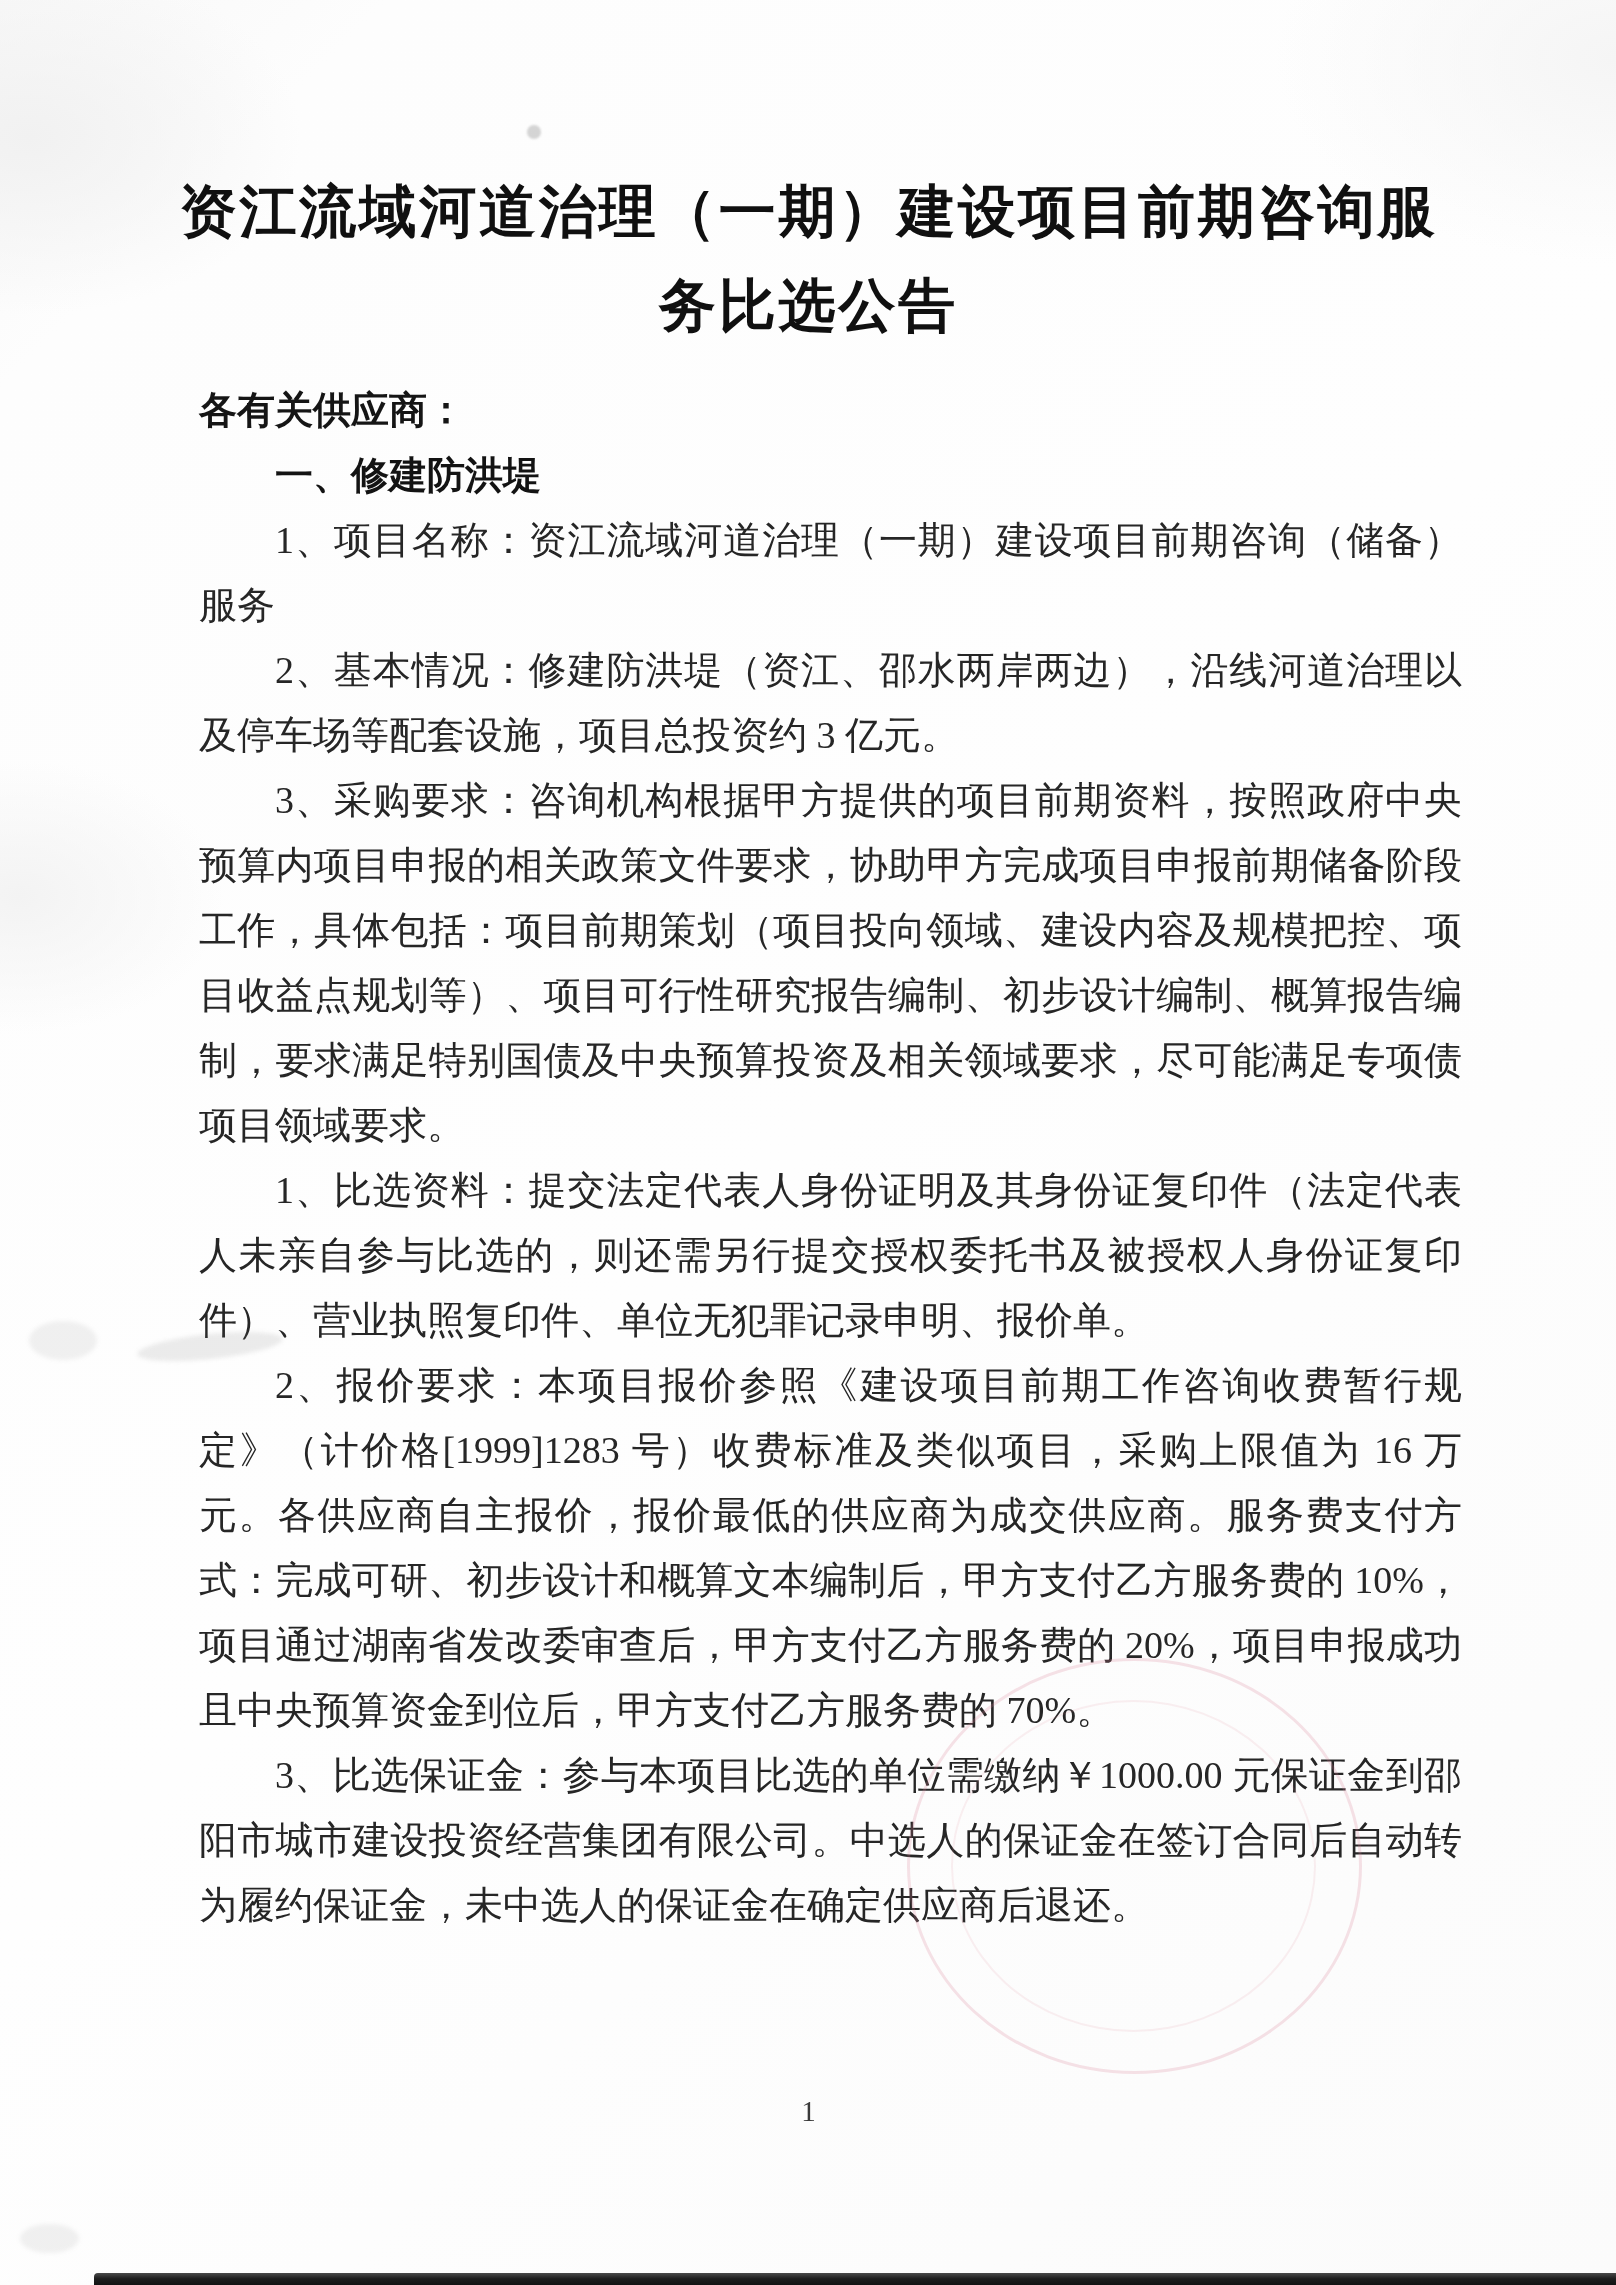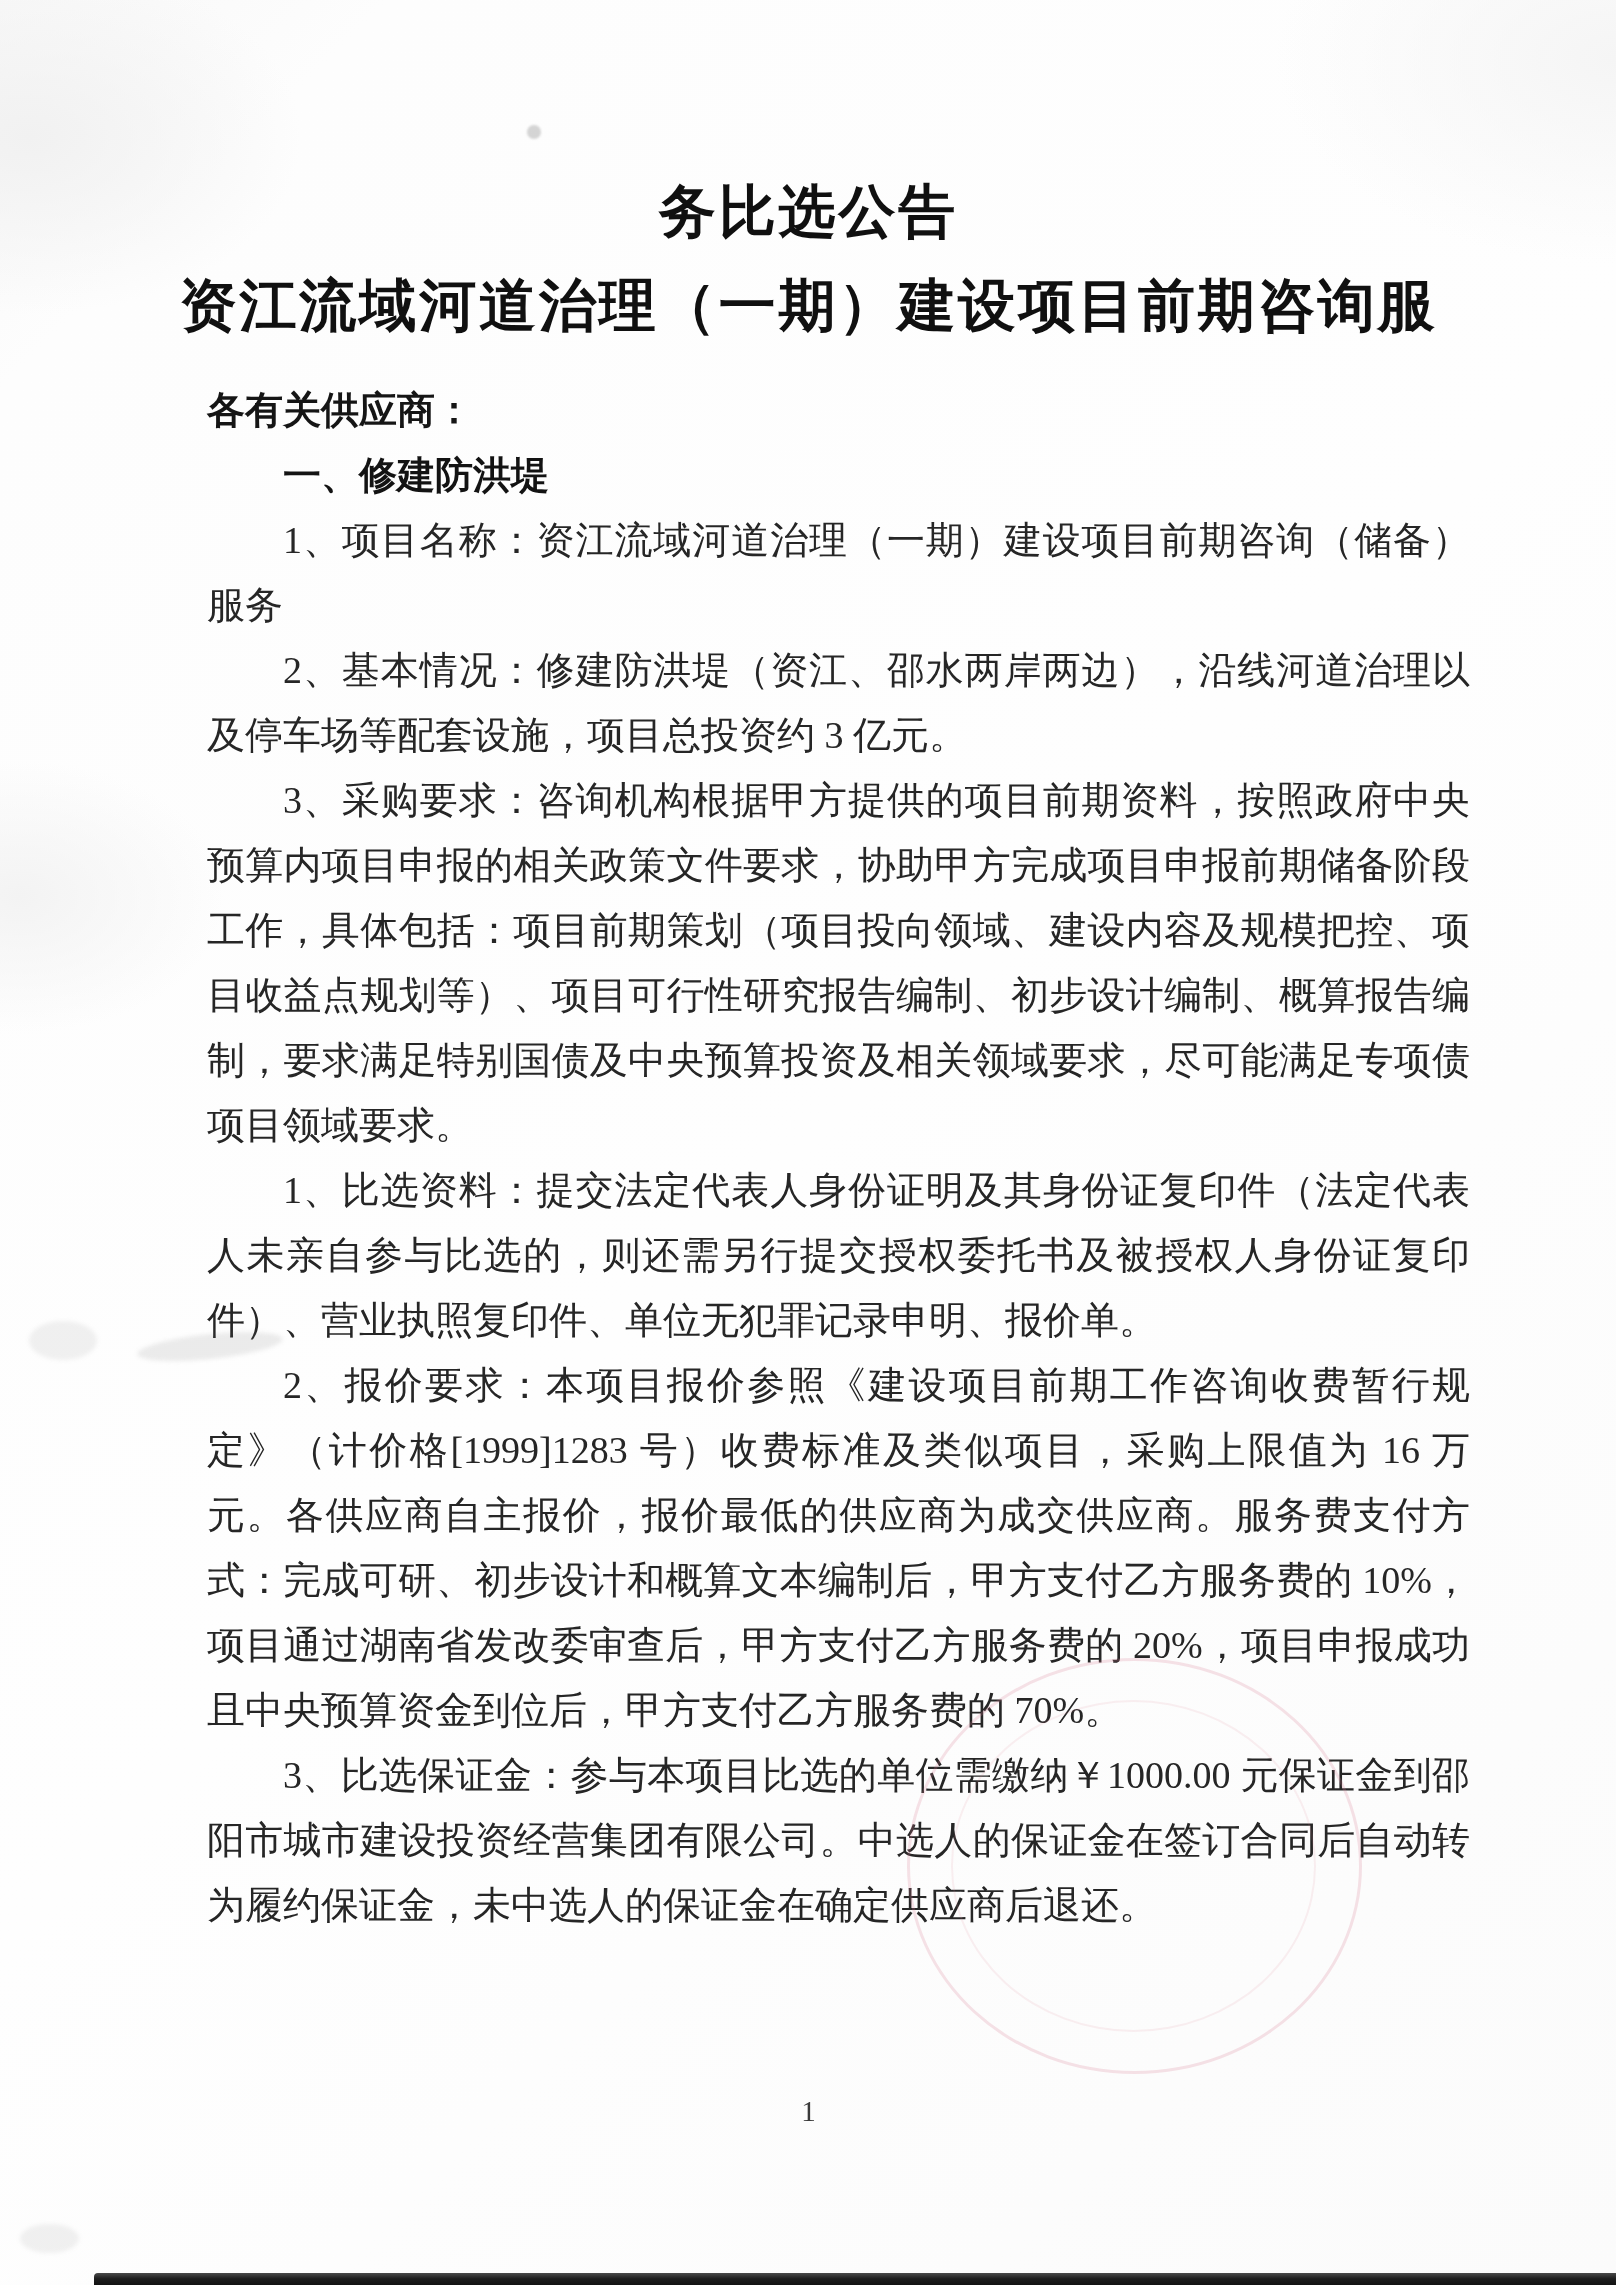--- a/index.html
+++ b/index.html
@@ -34,21 +34,21 @@
     font-size: 57px;
     line-height: 94px;
     letter-spacing: 2.9px;
     color: #101010;
   }
 
   
   .doc-body {
     position: absolute;
     top: 378px;
-    left: 207px;
+    left: 199px;
     width: 1263px;
     font-size: 38px;
     line-height: 65px;
     text-align: justify;
     color: #262626;
   }
   .salutation {
     font-family: "Liberation Sans", sans-serif;
     font-weight: 600;
     color: #151515;
@@ -121,22 +121,22 @@
   .smudge-b { left: 29px;  top: 1321px; width: 68px;  height: 39px; }
   .smudge-c { left: 527px; top: 125px;  width: 13.7px;  height: 13.7px; background: rgba(90,90,90,0.25); filter: blur(1px); }
   .smudge-d { left: 19.5px;  top: 2224px; width: 59px;  height: 29px; }
 </style>
 </head>
 <body>
 
 <div class="page">
 
   <div class="doc-title">
+    <div>资江流域河道治理（一期）建设项目前期咨询服</div>
     <div>务比选公告</div>
-    <div>资江流域河道治理（一期）建设项目前期咨询服</div>
   </div>
 
   <div class="doc-body">
     <p class="salutation">各有关供应商：</p>
 
     <p class="sec-heading">一、修建防洪堤</p>
     <p class="para">1、项目名称：资江流域河道治理（一期）建设项目前期咨询（储备）服务</p>
     <p class="para">2、基本情况：修建防洪堤（资江、邵水两岸两边），沿线河道治理以及停车场等配套设施，项目总投资约 3 亿元。</p>
     <p class="para">3、采购要求：咨询机构根据甲方提供的项目前期资料，按照政府中央预算内项目申报的相关政策文件要求，协助甲方完成项目申报前期储备阶段工作，具体包括：项目前期策划（项目投向领域、建设内容及规模把控、项目收益点规划等）、项目可行性研究报告编制、初步设计编制、概算报告编制，要求满足特别国债及中央预算投资及相关领域要求，尽可能满足专项债项目领域要求。</p>
 

